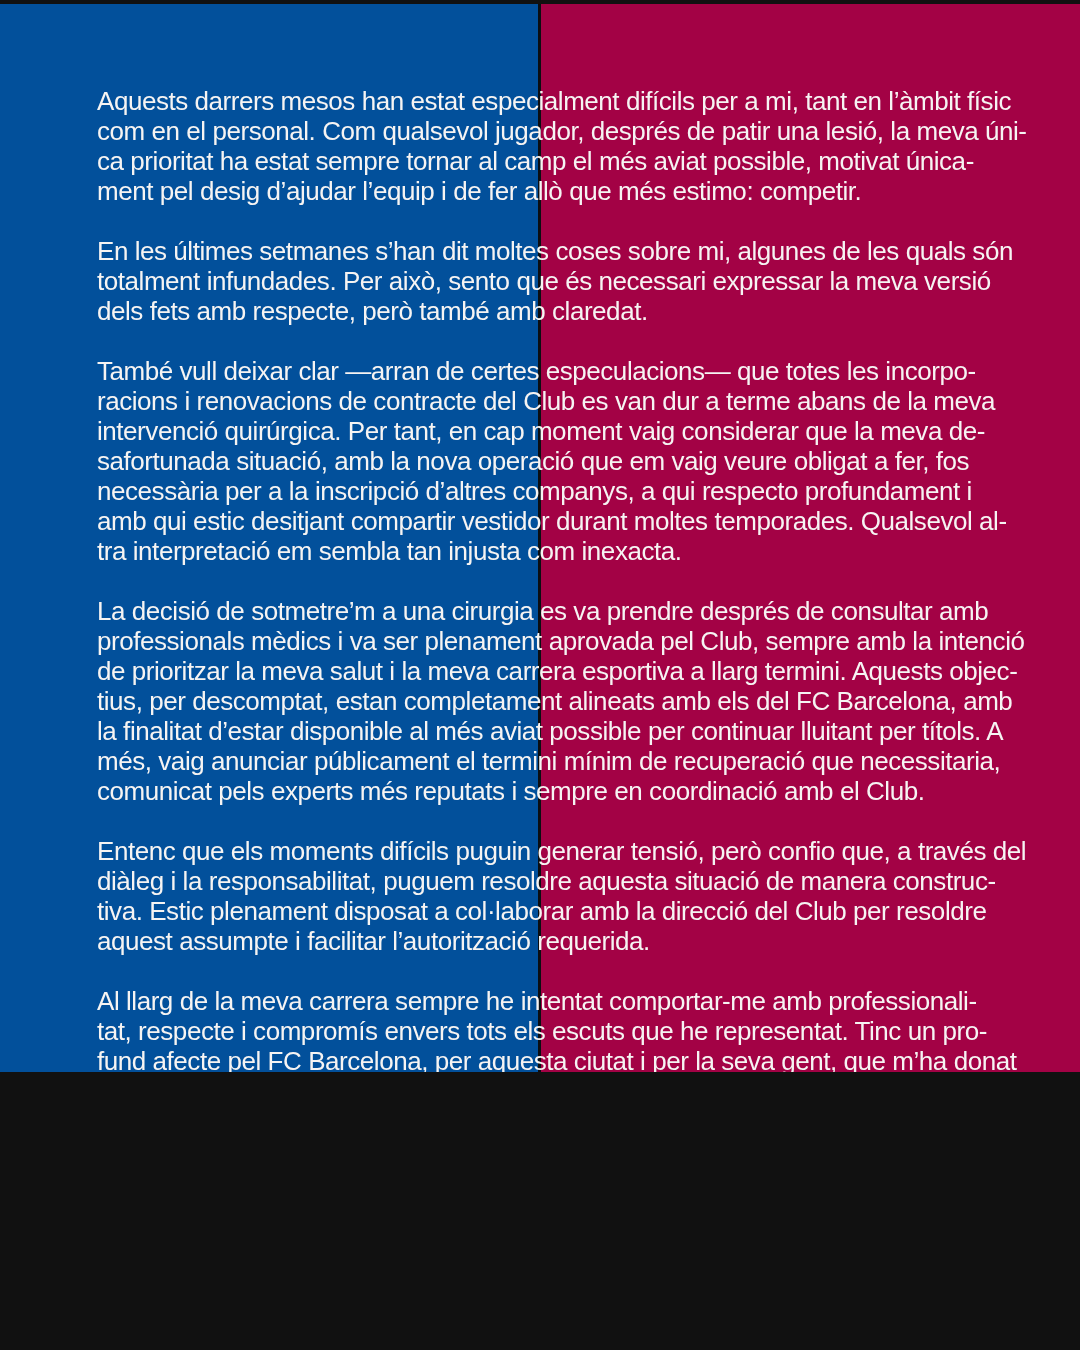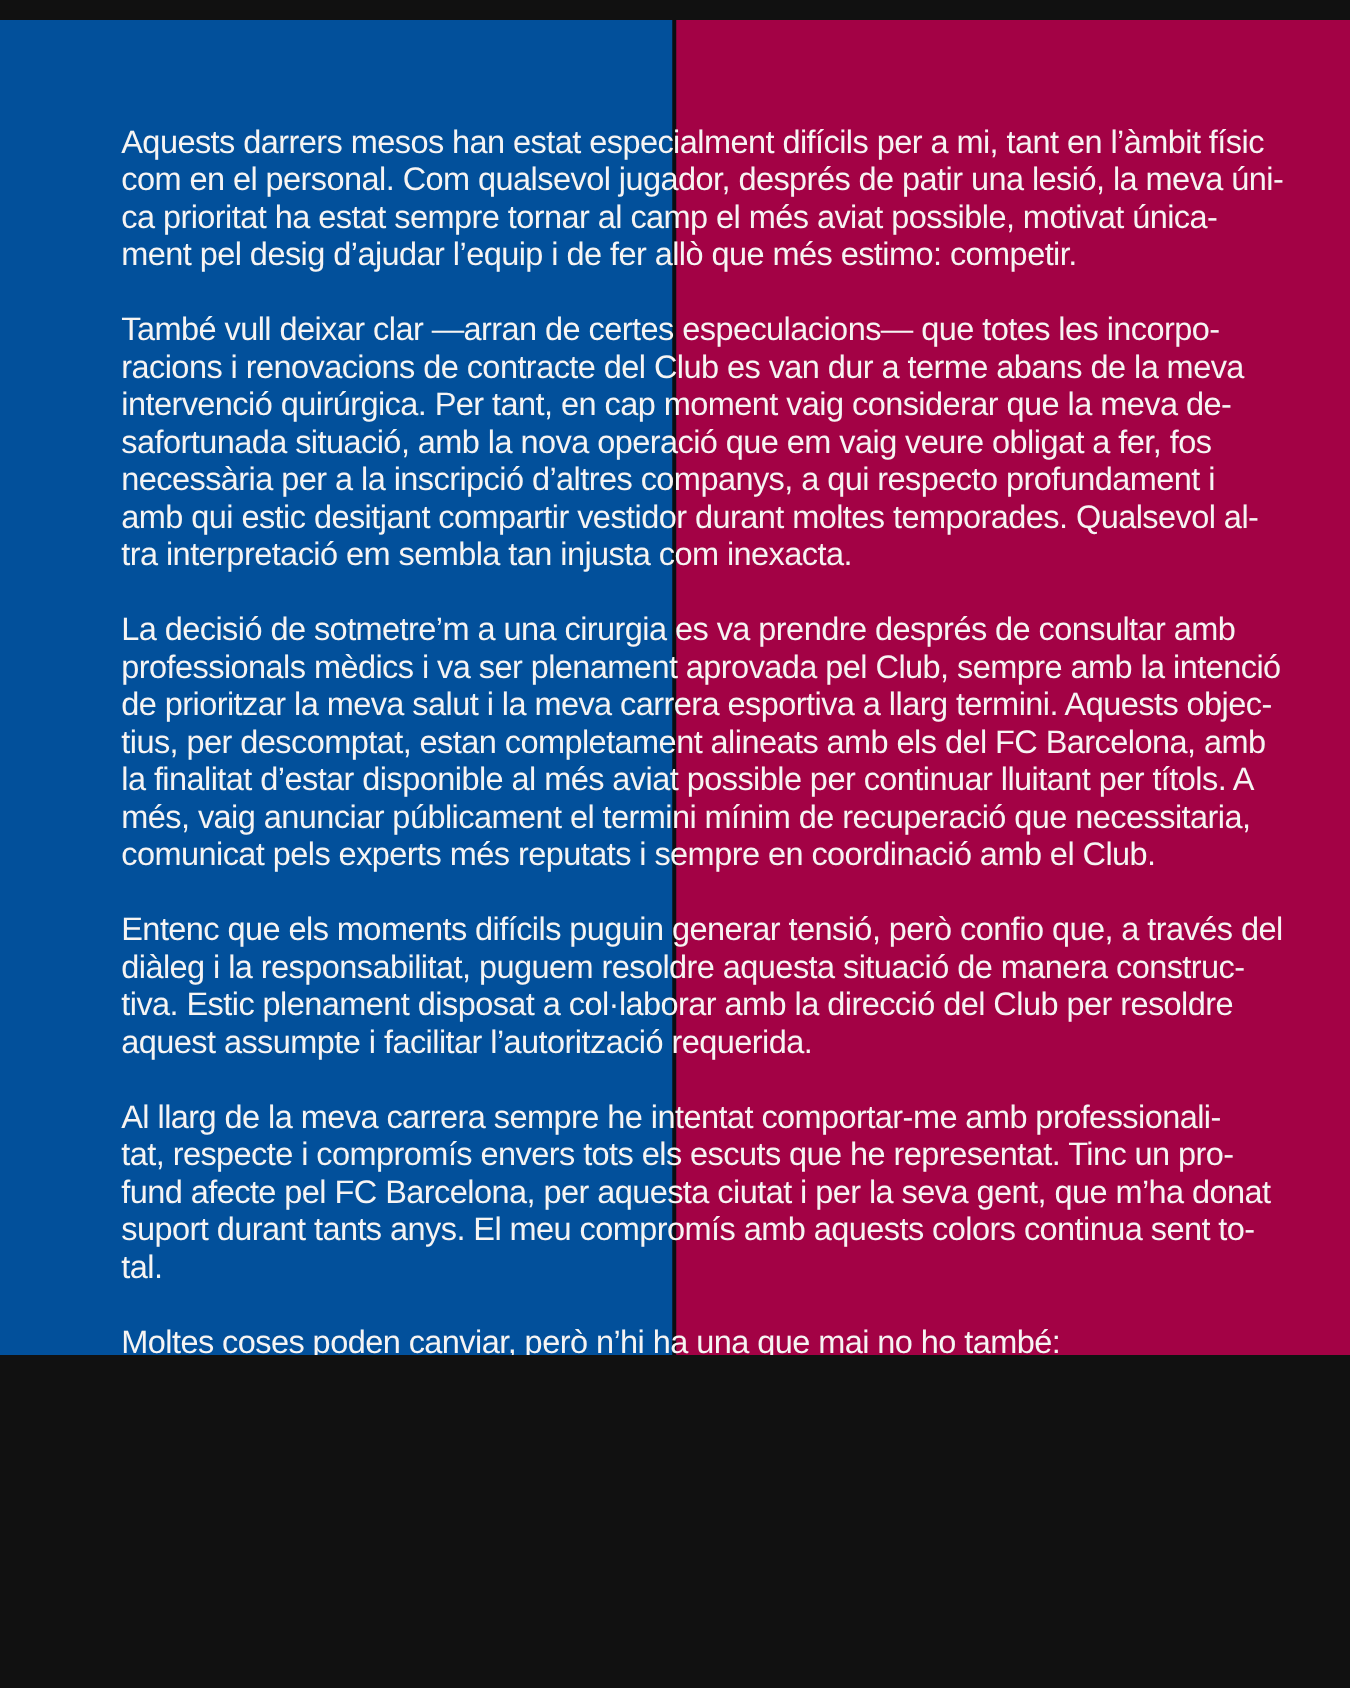--- a/index.html
+++ b/index.html
@@ -4,21 +4,21 @@
 <style>
   html, body {
     margin: 0;
     padding: 0;
     background: #111;
   }
   .canvas {
     position: relative;
     width: 1080px;
     height: 1068px;
-    margin: 16px auto;
+    margin: 4px auto;
     overflow: hidden;
     font-family: "Liberation Sans", sans-serif;
   }
   .bg-left {
     position: absolute;
     top: 0; bottom: 0; left: 0;
     width: 538px;
     background: var(--left-color, #02509B);
   }
   .bg-divider {
@@ -53,20 +53,23 @@
 <div class="canvas">
   <div class="bg-left"></div>
   <div class="bg-divider"></div>
   <div class="bg-right"></div>
 
   <div class="statement-text">
     <p>Aquests darrers mesos han estat especialment difícils per a mi, tant en l’àmbit físic
 com en el personal. Com qualsevol jugador, després de patir una lesió, la meva úni-
 ca prioritat ha estat sempre tornar al camp el més aviat possible, motivat única-
 ment pel desig d’ajudar l’equip i de fer allò que més estimo: competir.</p>
+    <p>En les últimes setmanes s’han dit moltes coses sobre mi, algunes de les quals són
+totalment infundades. Per això, sento que és necessari expressar la meva versió
+dels fets amb respecte, però també amb claredat.</p>
     <p>També vull deixar clar —arran de certes especulacions— que totes les incorpo-
 racions i renovacions de contracte del Club es van dur a terme abans de la meva
 intervenció quirúrgica. Per tant, en cap moment vaig considerar que la meva de-
 safortunada situació, amb la nova operació que em vaig veure obligat a fer, fos
 necessària per a la inscripció d’altres companys, a qui respecto profundament i
 amb qui estic desitjant compartir vestidor durant moltes temporades. Qualsevol al-
 tra interpretació em sembla tan injusta com inexacta.</p>
     <p>La decisió de sotmetre’m a una cirurgia es va prendre després de consultar amb
 professionals mèdics i va ser plenament aprovada pel Club, sempre amb la intenció
 de prioritzar la meva salut i la meva carrera esportiva a llarg termini. Aquests objec-

